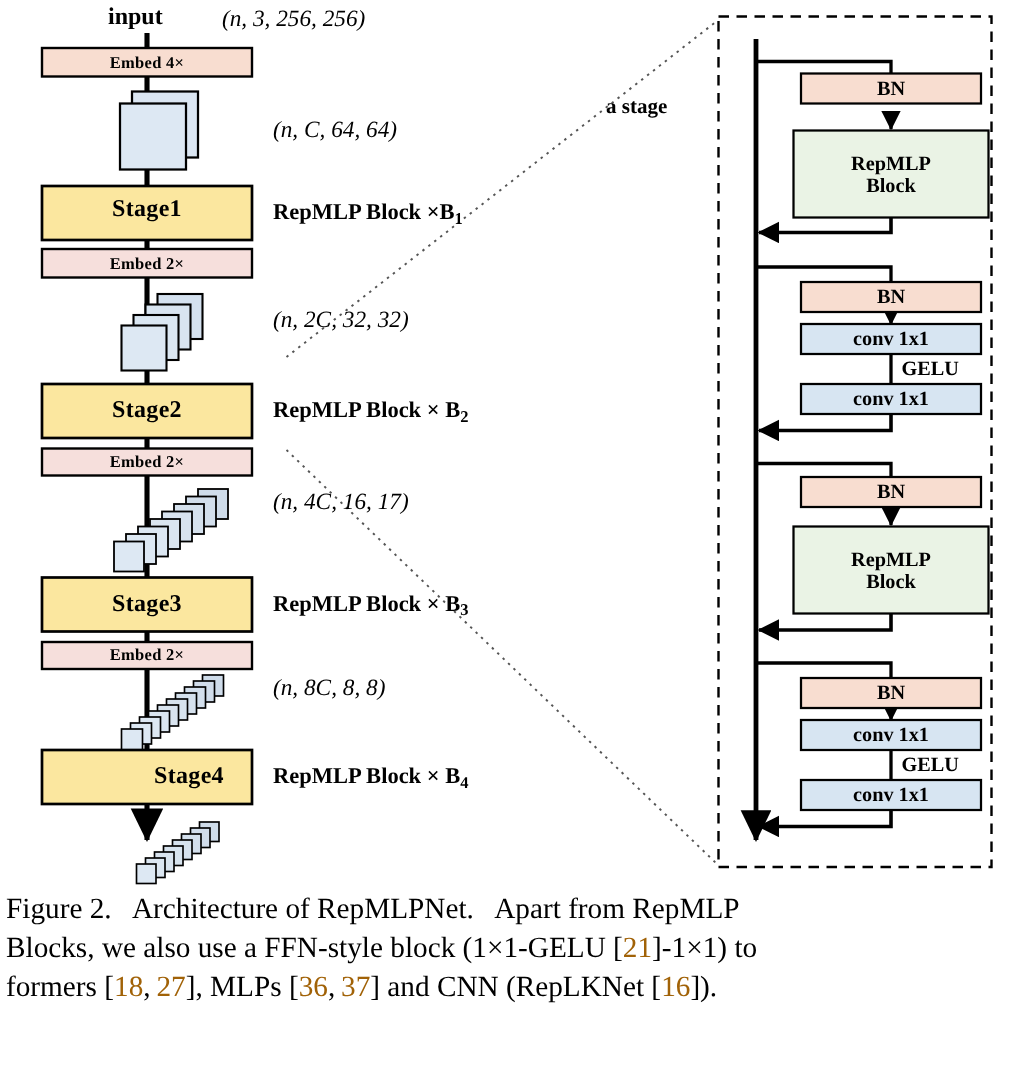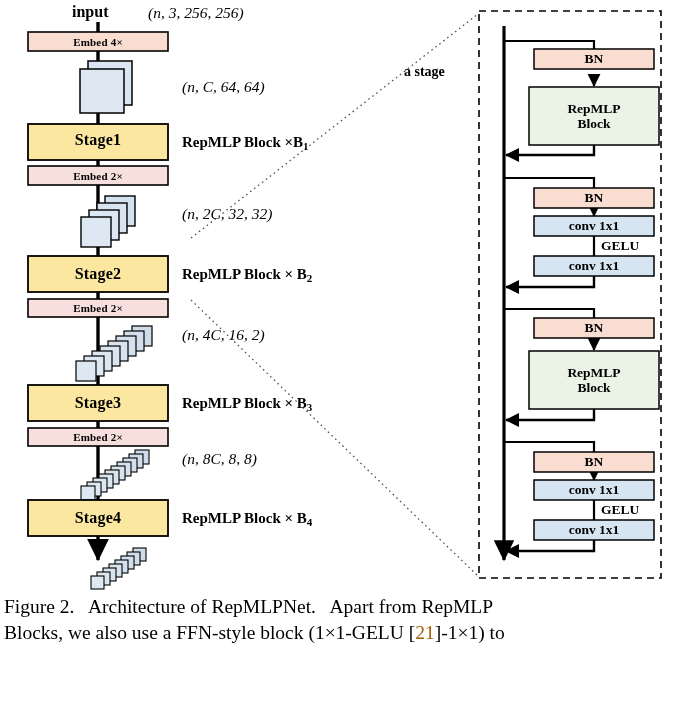--- a/index.html
+++ b/index.html
@@ -205,32 +205,32 @@
 
   <div class="sizelabel ital" style="left:166px;top:205px;">(n, 2C, 32, 32)</div>
 
   <div class="boxlabel" style="left:12px;top:256px;width:140px;height:36px;font-size:16px;">Stage2</div>
   <div class="blocklabel" style="left:166px;top:266px;">
     <span>RepMLP Block × B</span><span class="sub">2</span>
   </div>
 
   <div class="boxlabel" style="left:12px;top:299px;width:140px;height:18px;">Embed 2×</div>
 
-  <div class="sizelabel ital" style="left:166px;top:326px;">(n, 4C, 16, 2)</div>
+  <div class="sizelabel ital" style="left:166px;top:326px;">(n, 4C, 16, 17)</div>
 
   <div class="boxlabel" style="left:12px;top:385px;width:140px;height:36px;font-size:16px;">Stage3</div>
   <div class="blocklabel" style="left:166px;top:395px;">
     <span>RepMLP Block × B</span><span class="sub">3</span>
   </div>
 
   <div class="boxlabel" style="left:12px;top:428px;width:140px;height:18px;">Embed 2×</div>
 
   <div class="sizelabel ital" style="left:166px;top:450px;">(n, 8C, 8, 8)</div>
 
-  <div class="boxlabel" style="left:12px;top:500px;width:140px;height:36px;font-size:16px;">Stage4</div>
+  <div class="boxlabel" style="left:12px;top:500px;width:140px;height:36px;font-size:16px;padding-left:28px;">Stage4</div>
   <div class="blocklabel" style="left:166px;top:510px;">
     <span>RepMLP Block × B</span><span class="sub">4</span>
   </div>
 
   <div class="stagetag" style="left:388px;top:64px;">a stage</div>
 
   <div class="rlabel" style="left:518px;top:49px;width:120px;height:20px;">BN</div>
 
   <div class="rlabel" style="left:513px;top:87px;width:130px;height:58px;flex-direction:column;">
     <span>RepMLP</span>
@@ -252,13 +252,14 @@
   <div class="rlabel" style="left:518px;top:452px;width:120px;height:20px;">BN</div>
   <div class="rlabel" style="left:518px;top:480px;width:120px;height:20px;">conv 1x1</div>
   <div class="gelu" style="left:585px;top:502px;">GELU</div>
   <div class="rlabel" style="left:518px;top:520px;width:120px;height:20px;">conv 1x1</div>
 
 </div>
 
 <div class="caption">
   <span class="cap-line">Figure 2.&nbsp;&nbsp; Architecture of RepMLPNet.&nbsp;&nbsp; Apart from RepMLP</span>
   <span class="cap-line">Blocks, we also use a FFN-style block (1×1-GELU [<span class="ref">21</span>]-1×1) to</span>
+  <span class="cap-line">formers [<span class="ref">18</span>, <span class="ref">27</span>], MLPs [<span class="ref">36</span>, <span class="ref">37</span>] and CNN (RepLKNet [<span class="ref">16</span>]).</span>
 </div>
 
 </body></html>

